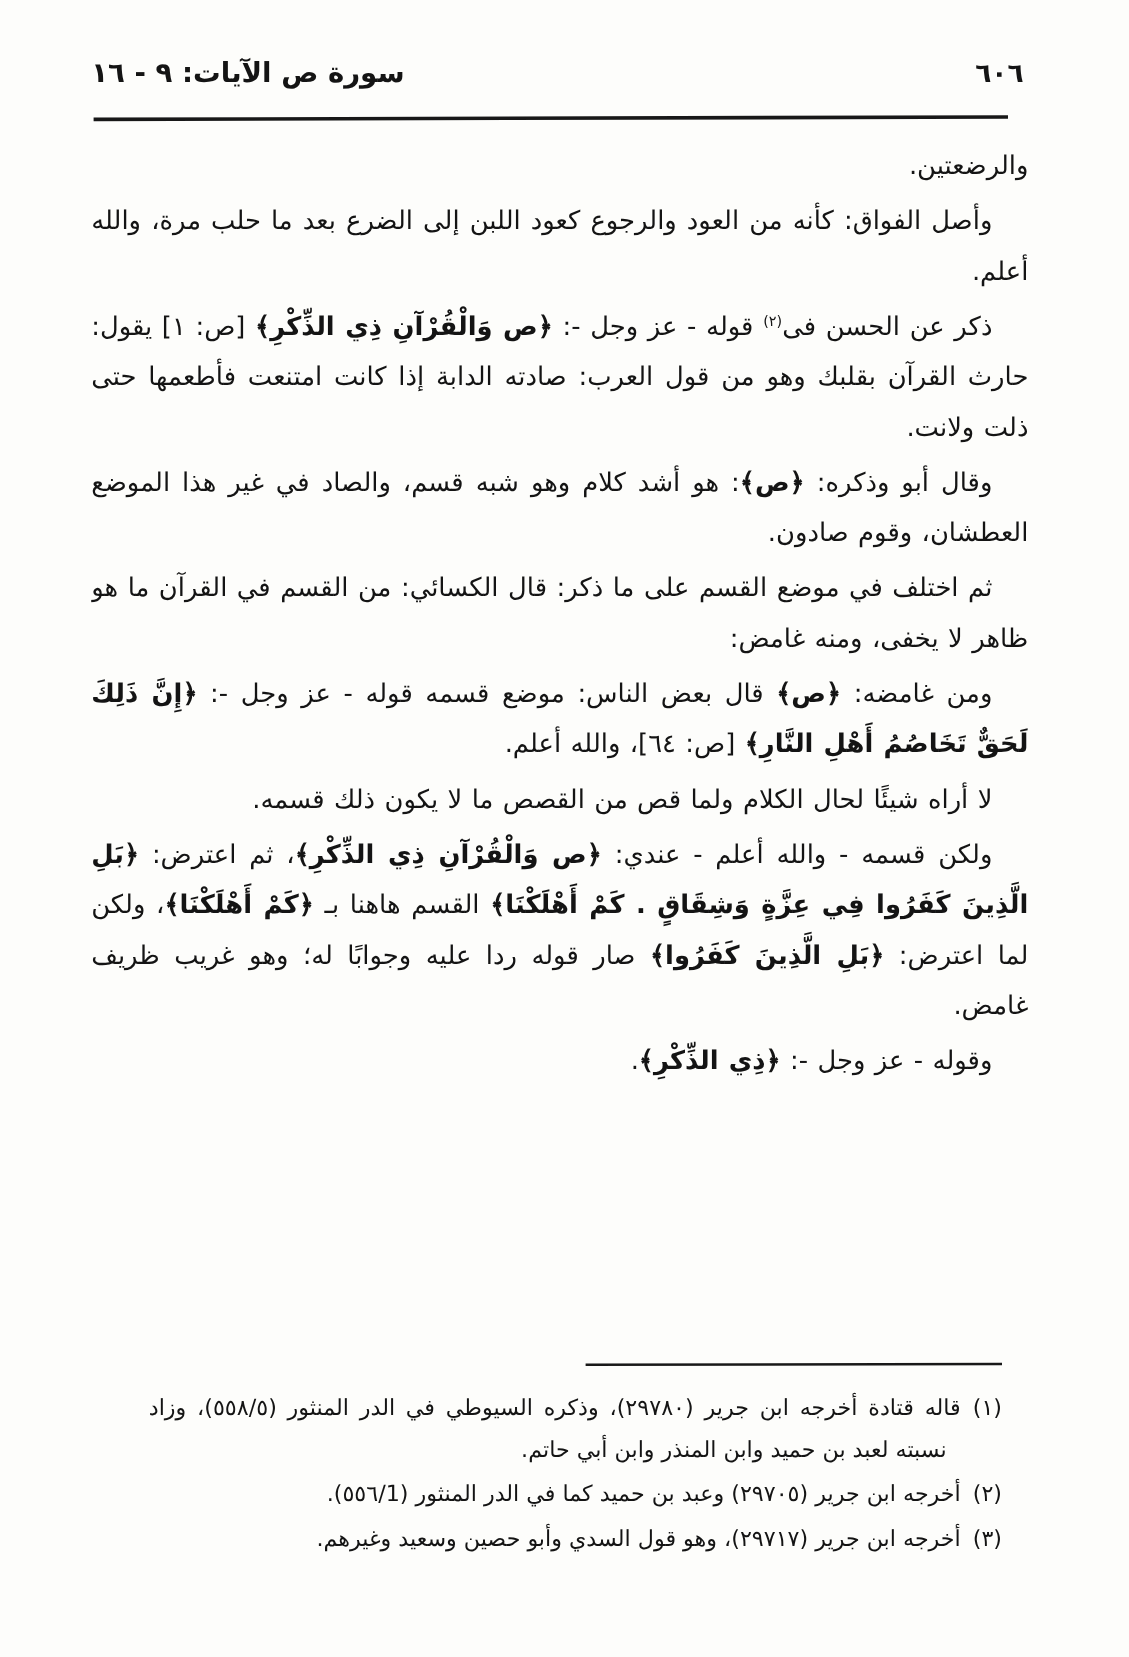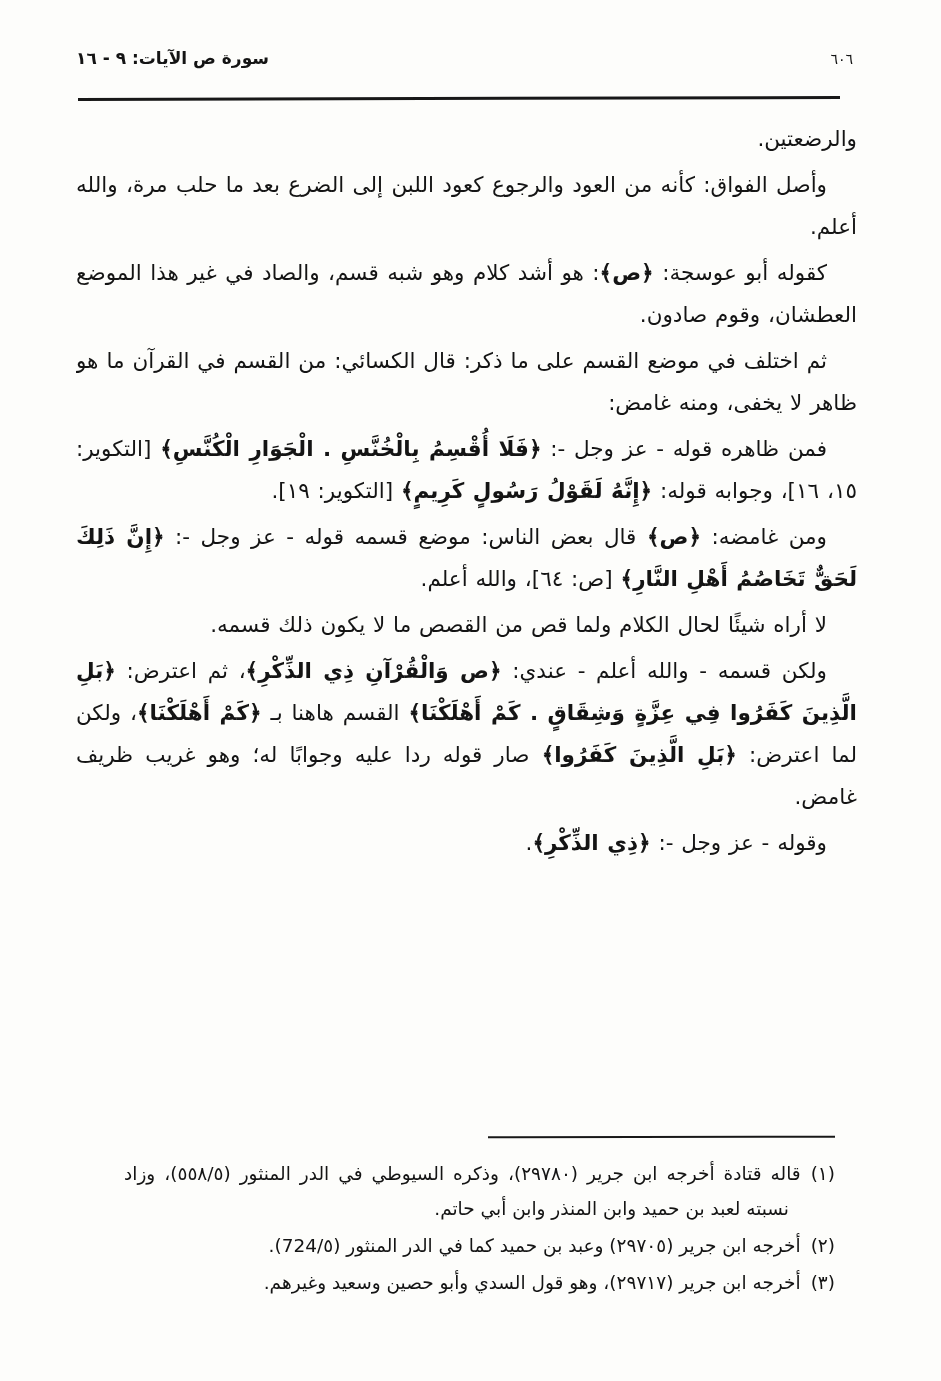--- a/index.html
+++ b/index.html
@@ -15,24 +15,24 @@
     color: #141414;
     direction: rtl;
     box-sizing: border-box;
   }
   
   .page-header {
     position: absolute; top: 48px; left: 76px; right: 88px;
     display: flex; justify-content: space-between; align-items: baseline;
   }
   .page-number {
-    font-size: 14px; font-weight: normal; letter-spacing: 2px;
+    font-size: 22px; font-weight: bold; letter-spacing: 2px;
   }
   .header-title {
-    font-size: 17px; font-weight: bold;
+    font-size: 23px; font-weight: bold;
   }
   .header-rule {
     position: absolute; top: 97px; left: 78px; right: 101px;
     height: 3px; background: #181818;
     transform: rotate(-0.15deg);
   }
   
   .body-text {
     position: absolute; top: 118px; right: 84px; left: 76px;
     height: 1005px; overflow: hidden;
@@ -79,31 +79,31 @@
   <header class="page-header">
     <span class="page-number">٦٠٦</span>
     <span class="header-title">سورة ص الآيات: ٩ - ١٦</span>
   </header>
 
   <div class="header-rule"></div>
 
   <main class="body-text">
       <p class="para"><span class="run">والرضعتين.</span></p>
       <p class="para indent"><span class="run">وأصل الفواق: كأنه من العود والرجوع كعود اللبن إلى الضرع بعد ما حلب مرة، والله أعلم.</span></p>
-      <p class="para indent"><span class="run">كقوله أبو عوسجة: </span><span class="quran">﴿ص﴾</span><span class="run">: هو أشد كلام وهو شبه قسم، والصاد في غير هذا الموضع العطشان، وقوم صادون.</span></p>
+      <p class="para indent"><span class="run">ذكر عن الحسن فى</span><sup class="fnref">(٢)</sup><span class="run"> قوله - عز وجل -: </span><span class="quran">﴿ص وَالْقُرْآنِ ذِي الذِّكْرِ﴾</span><span class="run"> [ص: ١] يقول: حارث القرآن بقلبك وهو من قول العرب: صادته الدابة إذا كانت امتنعت فأطعمها حتى ذلت ولانت.</span></p>
+      <p class="para indent"><span class="run">وقال أبو وذكره: </span><span class="quran">﴿ص﴾</span><span class="run">: هو أشد كلام وهو شبه قسم، والصاد في غير هذا الموضع العطشان، وقوم صادون.</span></p>
       <p class="para indent"><span class="run">ثم اختلف في موضع القسم على ما ذكر: قال الكسائي: من القسم في القرآن ما هو ظاهر لا يخفى، ومنه غامض:</span></p>
-      <p class="para indent"><span class="run">فمن ظاهره قوله - عز وجل -: </span><span class="quran">﴿فَلَا أُقْسِمُ بِالْخُنَّسِ . الْجَوَارِ الْكُنَّسِ﴾</span><span class="run"> [التكوير: ١٥، ١٦]، وجوابه قوله: </span><span class="quran">﴿إِنَّهُ لَقَوْلُ رَسُولٍ كَرِيمٍ﴾</span><span class="run"> [التكوير: ١٩].</span></p>
       <p class="para indent"><span class="run">ومن غامضه: </span><span class="quran">﴿ص﴾</span><span class="run"> قال بعض الناس: موضع قسمه قوله - عز وجل -: </span><span class="quran">﴿إِنَّ ذَلِكَ لَحَقٌّ تَخَاصُمُ أَهْلِ النَّارِ﴾</span><span class="run"> [ص: ٦٤]، والله أعلم.</span></p>
       <p class="para indent"><span class="run">لا أراه شيئًا لحال الكلام ولما قص من القصص ما لا يكون ذلك قسمه.</span></p>
       <p class="para indent"><span class="run">ولكن قسمه - والله أعلم - عندي: </span><span class="quran">﴿ص وَالْقُرْآنِ ذِي الذِّكْرِ﴾</span><span class="run">، ثم اعترض: </span><span class="quran">﴿بَلِ الَّذِينَ كَفَرُوا فِي عِزَّةٍ وَشِقَاقٍ . كَمْ أَهْلَكْنَا﴾</span><span class="run"> القسم هاهنا بـ </span><span class="quran">﴿كَمْ أَهْلَكْنَا﴾</span><span class="run">، ولكن لما اعترض: </span><span class="quran">﴿بَلِ الَّذِينَ كَفَرُوا﴾</span><span class="run"> صار قوله ردا عليه وجوابًا له؛ وهو غريب ظريف غامض.</span></p>
       <p class="para indent"><span class="run">وقوله - عز وجل -: </span><span class="quran">﴿ذِي الذِّكْرِ﴾</span><span class="run">.</span></p>
     </main>
 
   <section class="footnotes-area">
     <div class="footnote-rule"></div>
     <div>
         <div class="footnote"><span class="fn-num">(١)</span><span class="fn-text">قاله قتادة أخرجه ابن جرير (٢٩٧٨٠)، وذكره السيوطي في الدر المنثور (٥٥٨/٥)، وزاد نسبته لعبد بن حميد وابن المنذر وابن أبي حاتم.</span></div>
-        <div class="footnote"><span class="fn-num">(٢)</span><span class="fn-text">أخرجه ابن جرير (٢٩٧٠٥) وعبد بن حميد كما في الدر المنثور (724/٥).</span></div>
+        <div class="footnote"><span class="fn-num">(٢)</span><span class="fn-text">أخرجه ابن جرير (٢٩٧٠٥) وعبد بن حميد كما في الدر المنثور (٥٥٦/1).</span></div>
         <div class="footnote"><span class="fn-num">(٣)</span><span class="fn-text">أخرجه ابن جرير (٢٩٧١٧)، وهو قول السدي وأبو حصين وسعيد وغيرهم.</span></div>
       </div>
   </section>
 
 </div>
 
 </body></html>

